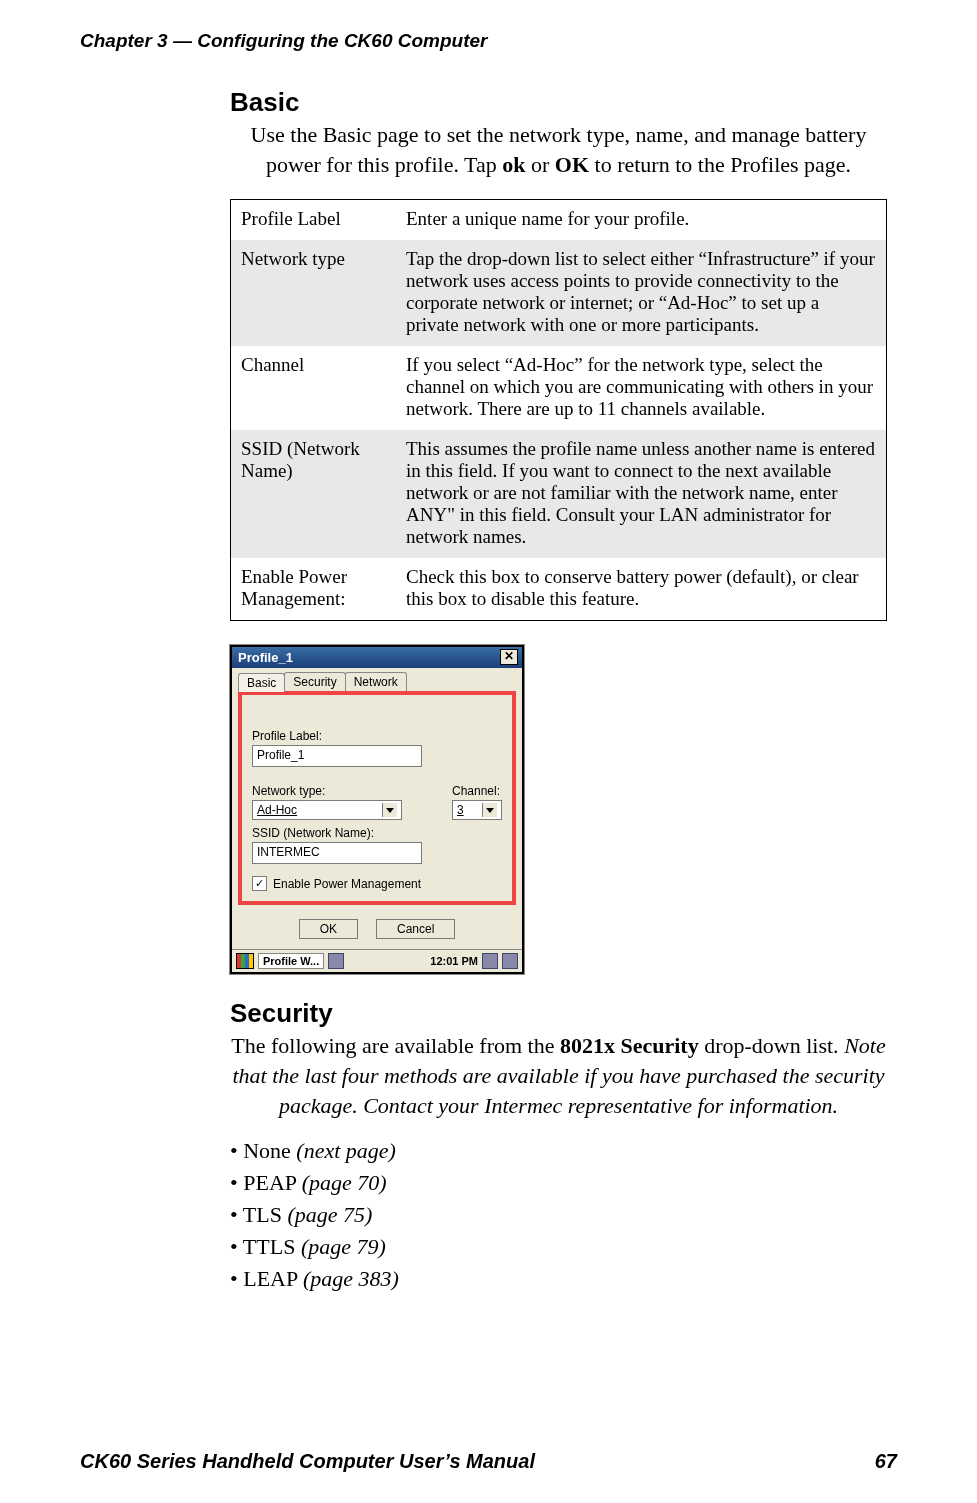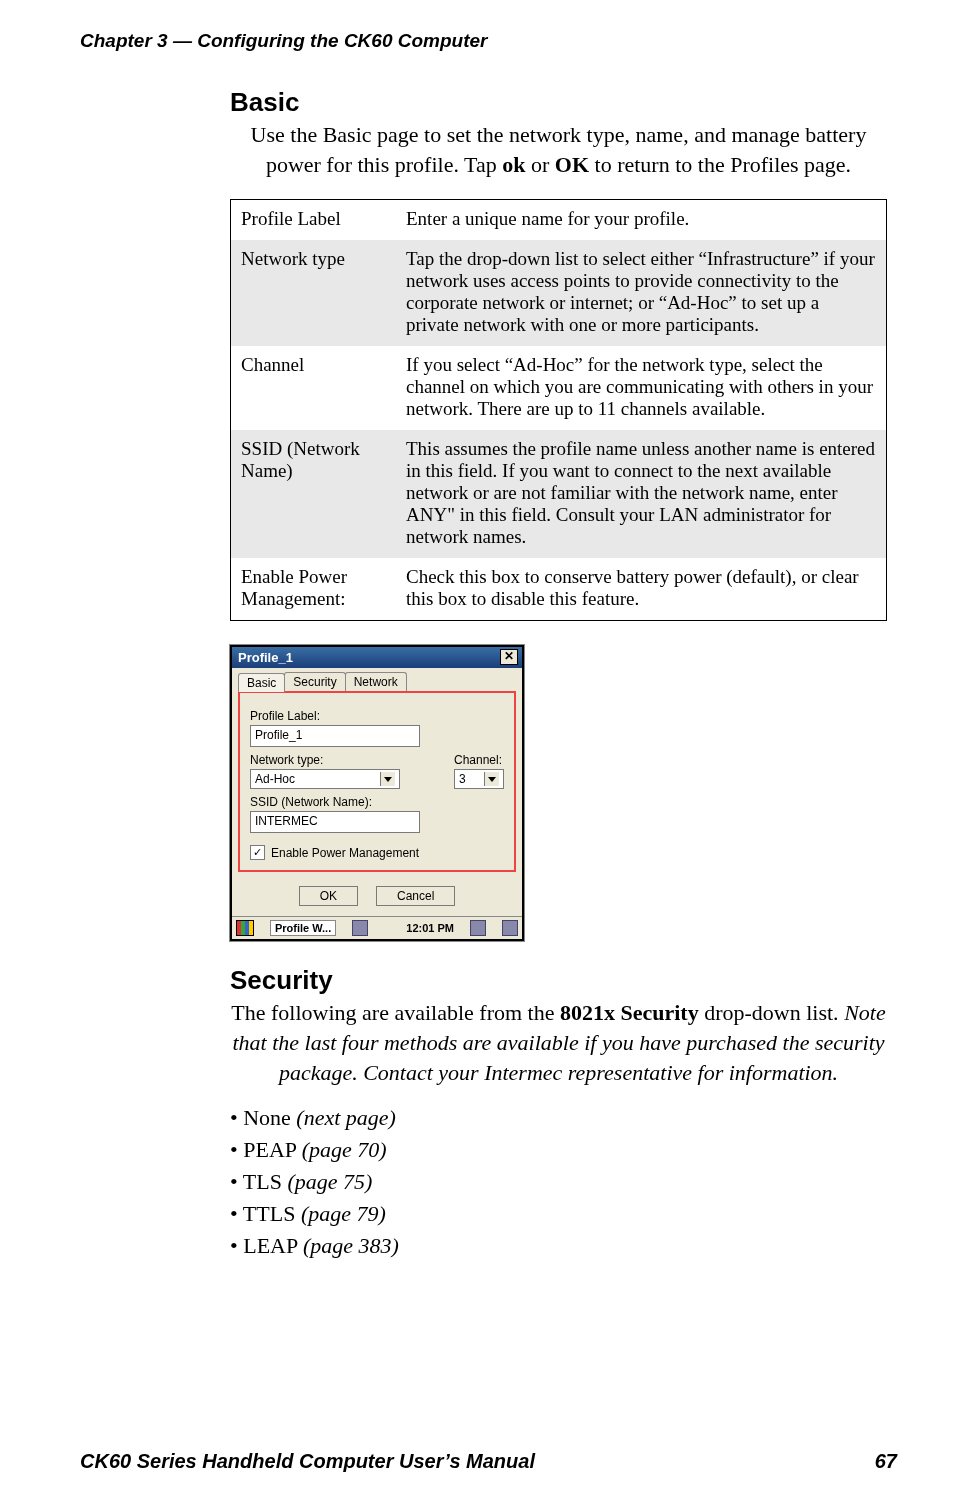--- a/index.html
+++ b/index.html
@@ -108,39 +108,39 @@
     border-radius: 3px 3px 0 0;
     margin-right: -1px;
   }
   .tab.active {
     background: #f4f2e8;
     position: relative;
     top: 1px;
     font-weight: normal;
   }
   .tabpanel {
-    border: 2px solid #ef4444;
+    border: 4px solid #ef4444;
     margin: 0 6px 6px 6px;
-    padding: 10px 10px 10px 10px;
+    padding: 28px 10px 10px 10px;
     background: #ece9d8;
   }
   .field-label {
     font-size: 12px;
     margin: 6px 0 2px 0;
   }
-  .row { display: flex; align-items: flex-end; gap: 14px; }
+  .row { display: flex; align-items: flex-end; gap: 14px; margin-top: 11px; }
   .textbox, .combo {
     border: 1px solid #7a7a7a;
     background: #fff;
     padding: 2px 4px;
     font-size: 12px;
     font-family: Tahoma, Arial, sans-serif;
   }
   .textbox { width: 160px; height: 16px; }
-  .combo { display: flex; align-items: flex-start; justify-content: space-between; }
+  .combo { display: flex; align-items: flex-start; justify-content: space-between; text-decoration: underline; }
   .combo .arrow {
     width: 14px; height: 14px;
     border-left: 1px solid #7a7a7a;
     display: flex; align-items: center; justify-content: center;
     margin-left: 6px;
     background: #ece9d8;
   }
   .combo .arrow:after {
     content: "";
     border-left: 4px solid transparent;
@@ -168,21 +168,21 @@
     padding: 2px 20px;
     font-size: 12px;
   }
   .taskbar {
     display: flex; align-items: center;
     border-top: 1px solid #888;
     background: #ece9d8;
     font-size: 11px;
     height: 22px;
     padding: 0 4px;
-    gap: 16px;
+    gap: 4px;
   }
   .taskbar .flag {
     width: 16px; height: 14px;
     background: linear-gradient(90deg,#d33 0 25%,#3a3 25% 50%,#36c 50% 75%,#fc0 75% 100%);
     border: 1px solid #000;
   }
   .taskbar .app {
     border: 1px solid #888;
     padding: 1px 4px;
     background: #fff;

